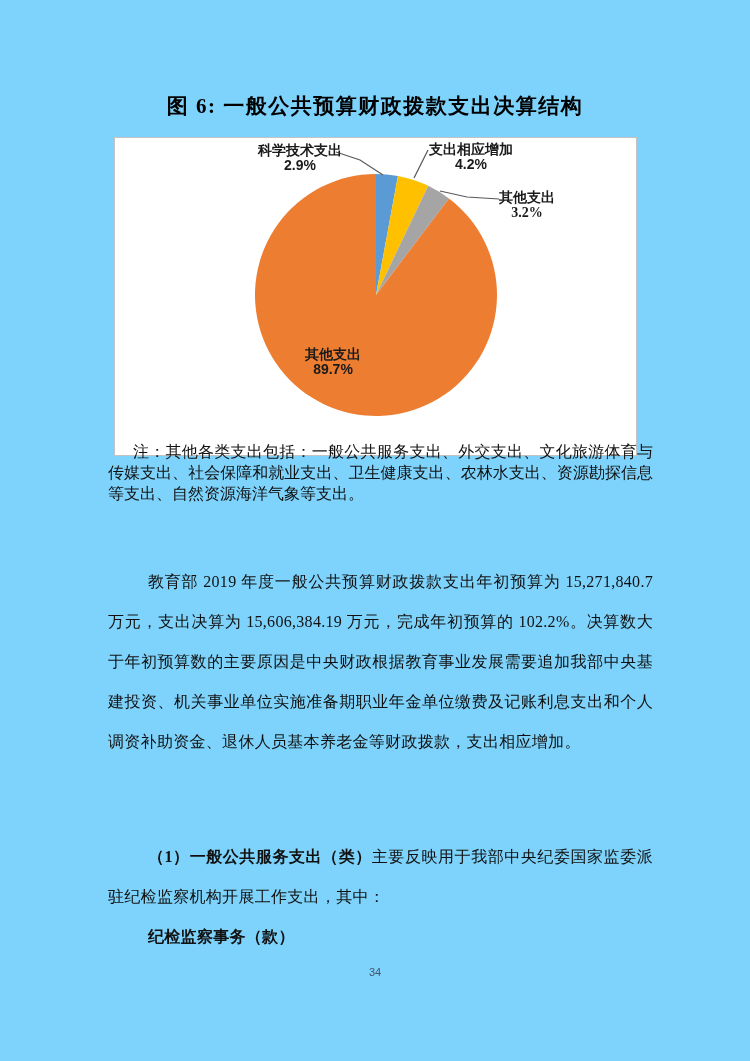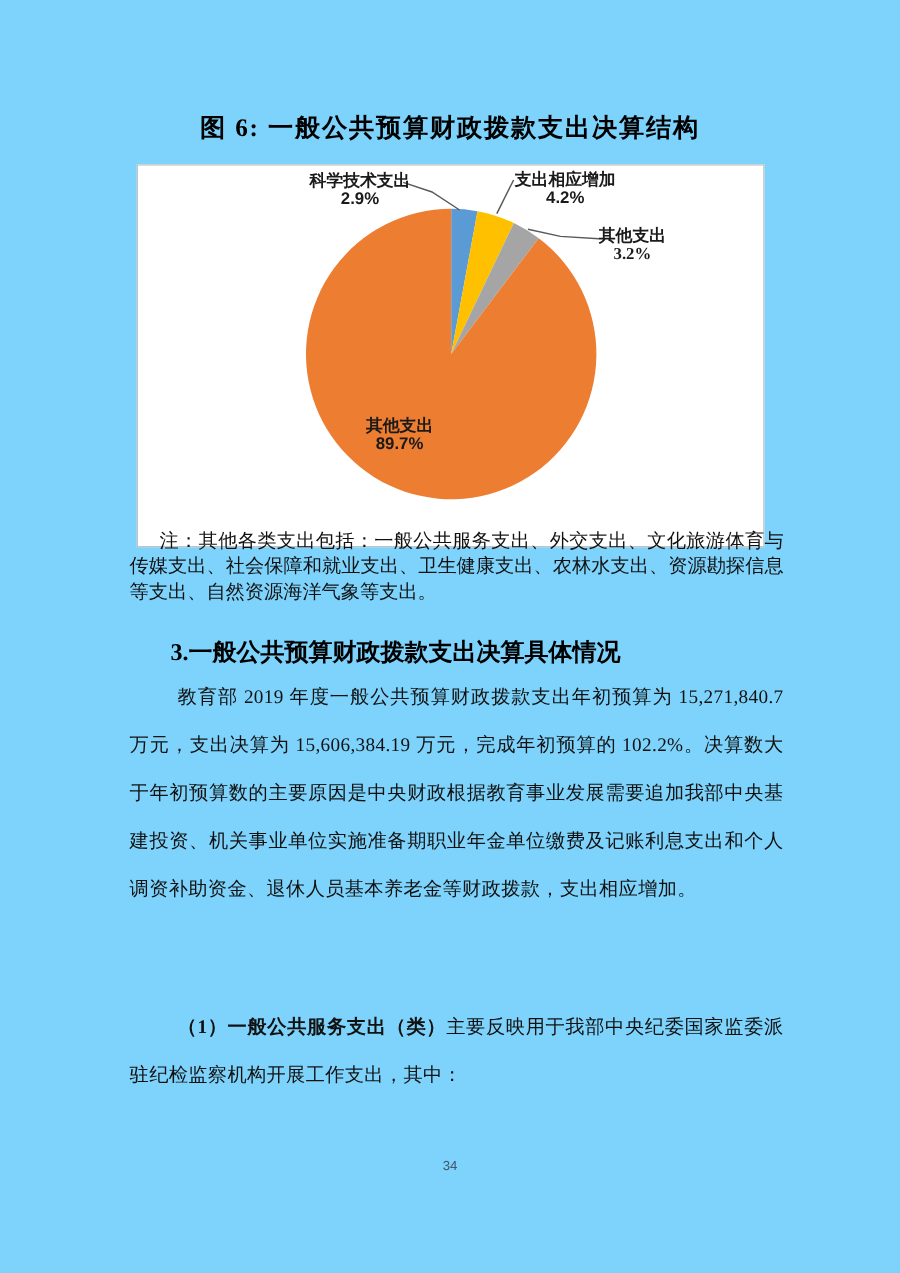--- a/index.html
+++ b/index.html
@@ -122,24 +122,24 @@
       <div>3.2%</div>
     </div>
     <div class="pie-label" style="left:218px; top:209px;">
       <div>其他支出</div>
       <div>89.7%</div>
     </div>
   </div>
 
   <div class="note">注：其他各类支出包括：一般公共服务支出、外交支出、文化旅游体育与传媒支出、社会保障和就业支出、卫生健康支出、农林水支出、资源勘探信息等支出、自然资源海洋气象等支出。</div>
 
-  <div class="h3">3.一般公共预算财政拨款支出决算具体情况</div>
 
   <div class="body-para para1">教育部 2019 年度一般公共预算财政拨款支出年初预算为 15,271,840.7 万元，支出决算为 15,606,384.19 万元，完成年初预算的 102.2%。决算数大于年初预算数的主要原因是中央财政根据教育事业发展需要追加我部中央基建投资、机关事业单位实施准备期职业年金单位缴费及记账利息支出和个人调资补助资金、退休人员基本养老金等财政拨款，支出相应增加。</div>
 
   <div class="body-para para2">
     <span class="bold-run">（1）一般公共服务支出（类）</span><span>主要反映用于我部中央纪委国家监委派驻纪检监察机构开展工作支出，其中：</span>
   </div>
 
+  <div class="body-para para3">纪检监察事务（款）</div>
 
   <div class="page-num">34</div>
 
 </div>
 
 </body></html>

